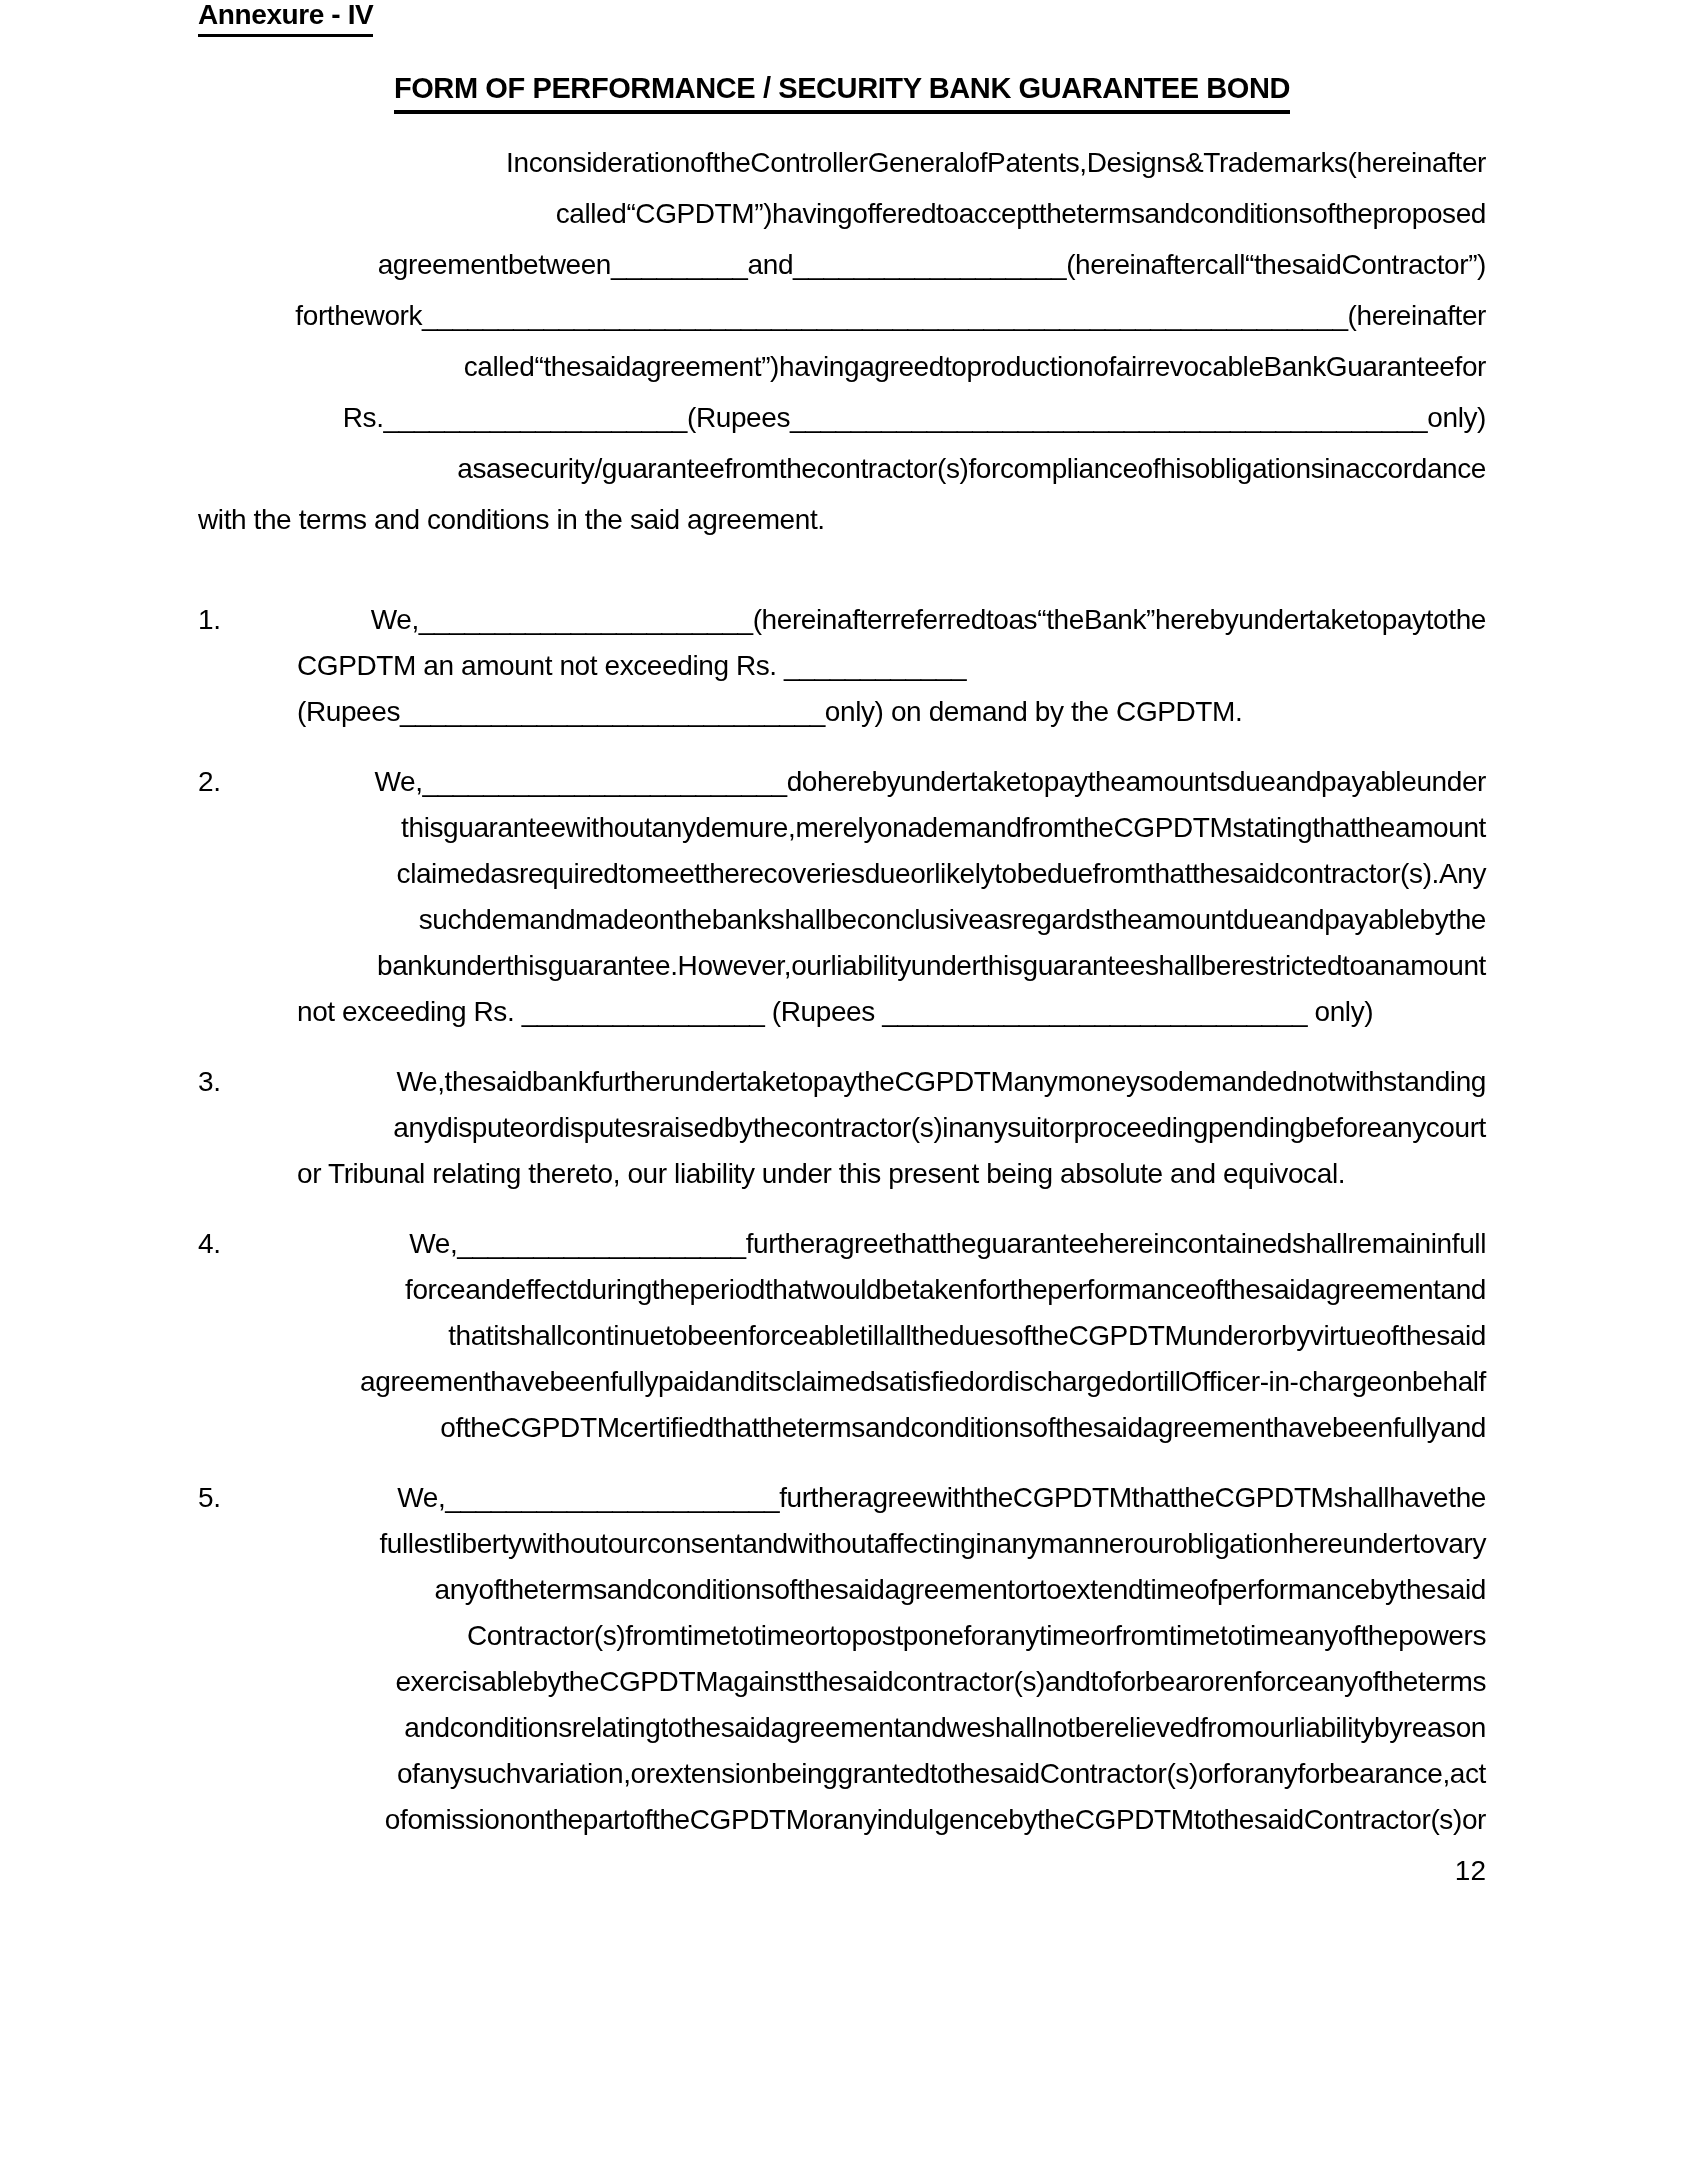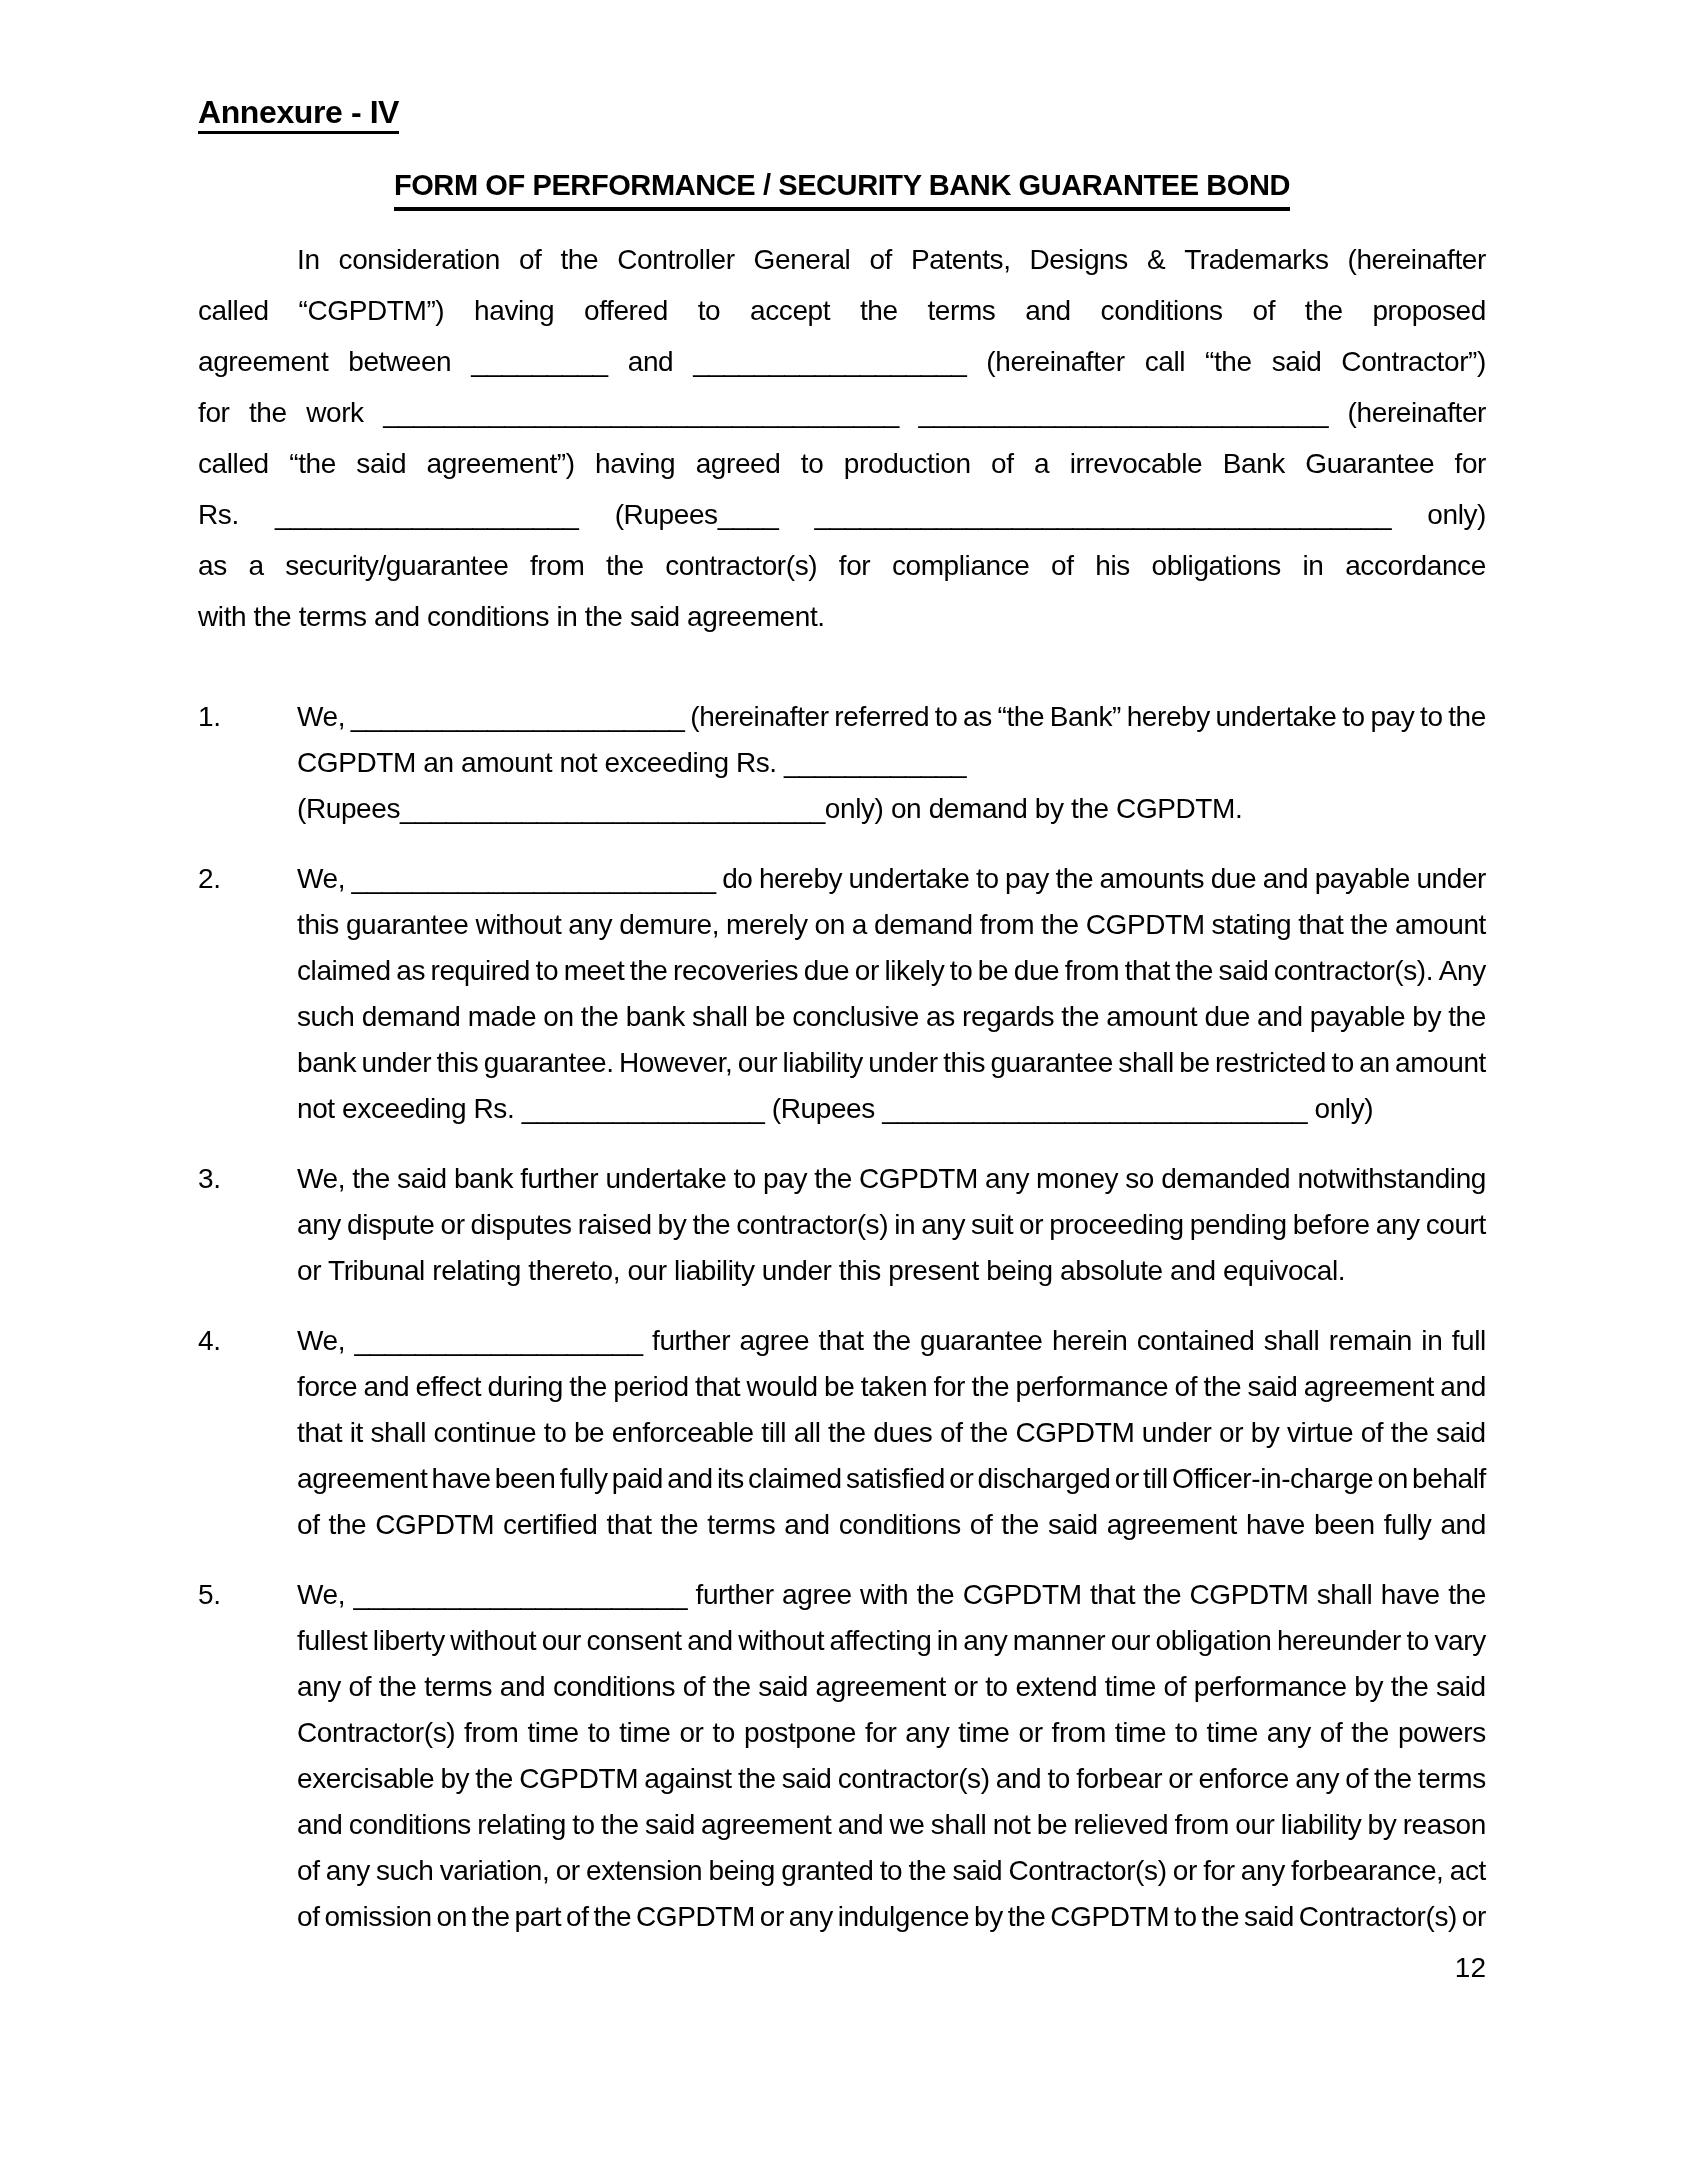--- a/index.html
+++ b/index.html
@@ -10,22 +10,21 @@
     font-family:"Liberation Sans", sans-serif;
     color:#000;
     letter-spacing:-0.4px;
     overflow:hidden;
   }
   .content {
     position:absolute; left:198px; top:0;
     width:1288px;
   }
   .annexure {
-    margin-top:97px;
-    font-size:32px; font-weight:bold; line-height:30px;
+    font-size:28px; font-weight:bold; line-height:30px;
   }
   .annexure .u {
     display:inline-block;
     border-bottom:3.3px solid #000; padding-bottom:4px;
   }
   .doc-title {
     margin-top:34px;
     text-align:center;
     font-size:29px; font-weight:bold; line-height:34px;
   }
@@ -41,21 +40,21 @@
     position:relative;
     margin-top:24px;
     padding-left:99px;
     font-size:28px; line-height:46px;
   }
   .item.first { margin-top:52px; }
   .item .num {
     position:absolute; left:0; top:0;
     line-height:46px;
   }
-  .ln { display:flex; justify-content:space-between; }
+  .ln { display:flex; justify-content:flex-end; }
   .ln.nj { display:block; white-space:pre; }
   .ln.ind { padding-left:99px; }
   .w { display:inline-block; white-space:pre; }
   .pageno {
     margin-top:5.3px;
     text-align:right;
     font-size:28px; line-height:46px;
     letter-spacing:0;
   }
 </style>

